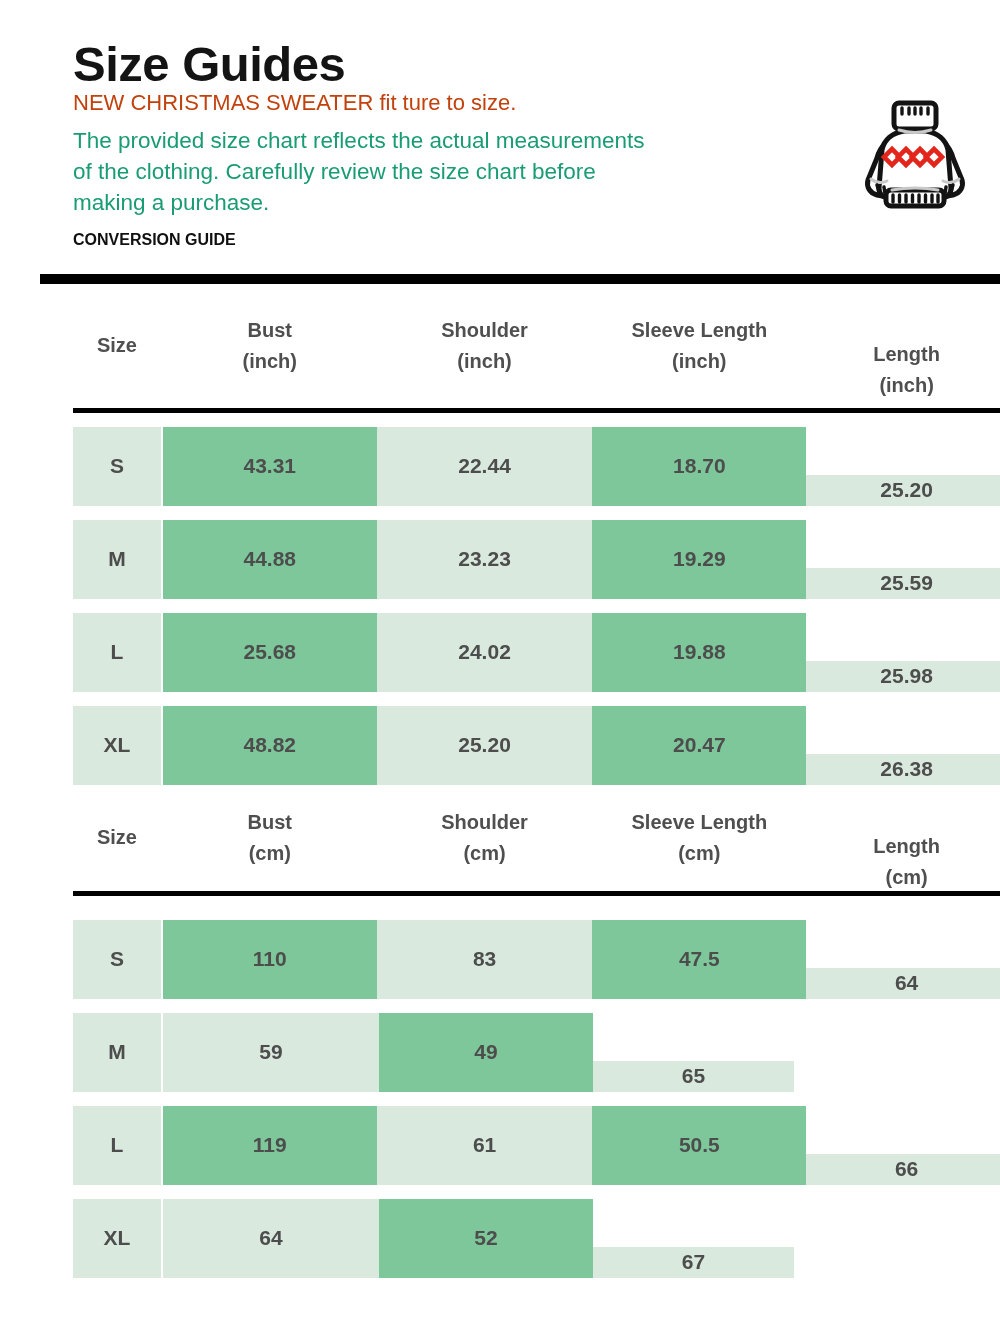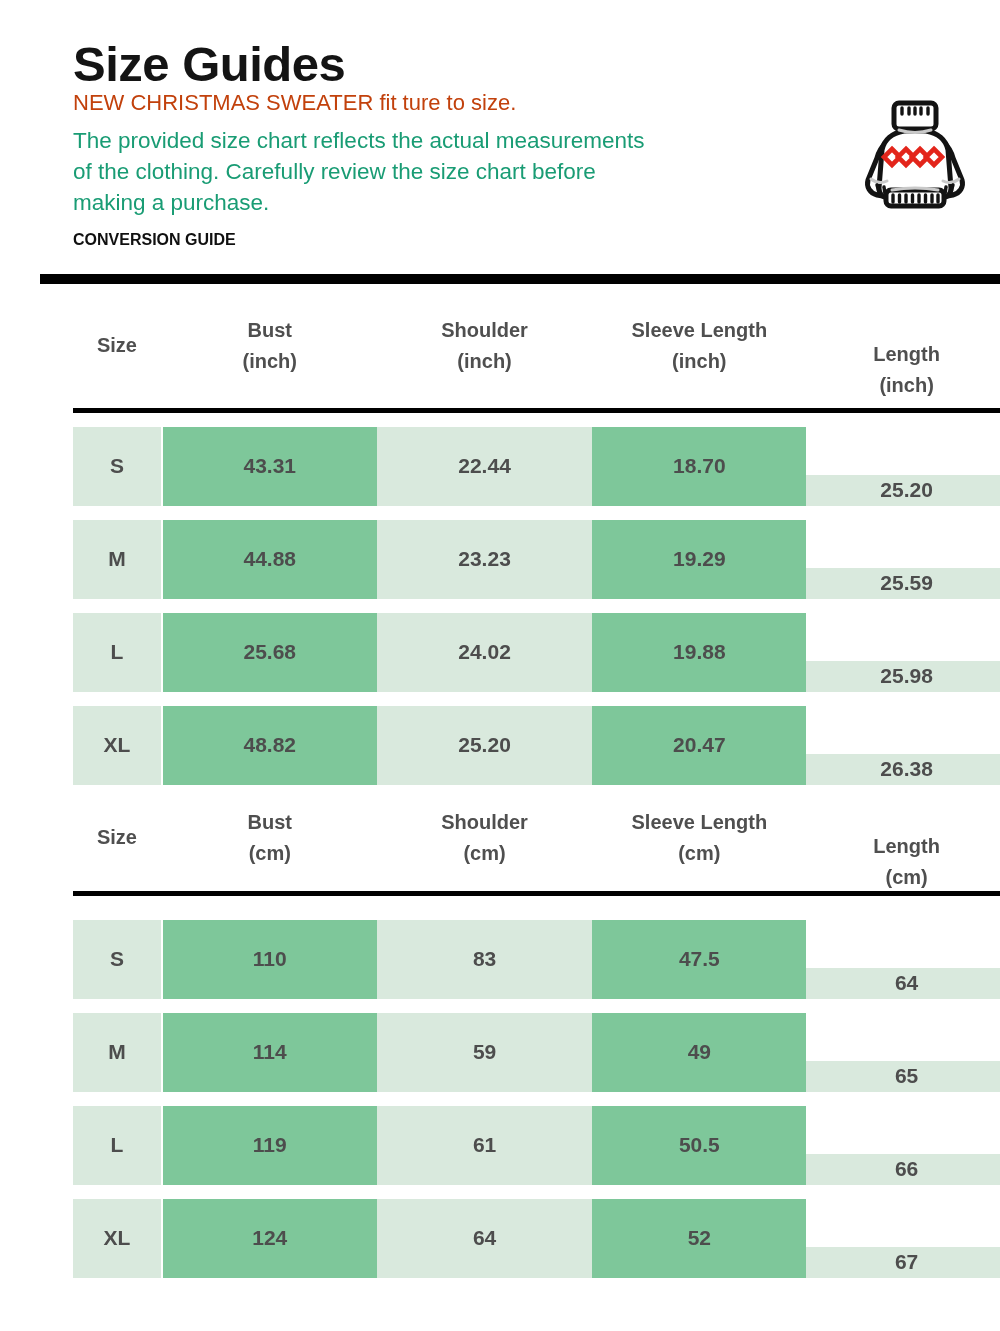--- a/index.html
+++ b/index.html
@@ -199,35 +199,33 @@
       <div class="tbody">
         <div class="trow">
           <div class="cell c0">S</div>
           <div class="cell c1 hi">110</div>
           <div class="cell c2">83</div>
           <div class="cell c3 hi">47.5</div>
           <div class="cell c4">64</div>
         </div>
         <div class="trow">
           <div class="cell c0">M</div>
-          <div class="cell c1 hi">114</div>
           <div class="cell c2">59</div>
           <div class="cell c3 hi">49</div>
           <div class="cell c4">65</div>
         </div>
         <div class="trow">
           <div class="cell c0">L</div>
           <div class="cell c1 hi">119</div>
           <div class="cell c2">61</div>
           <div class="cell c3 hi">50.5</div>
           <div class="cell c4">66</div>
         </div>
         <div class="trow">
           <div class="cell c0">XL</div>
-          <div class="cell c1 hi">124</div>
           <div class="cell c2">64</div>
           <div class="cell c3 hi">52</div>
           <div class="cell c4">67</div>
         </div>
       </div>
     </section>
 
 </div>
 
 </body></html>

